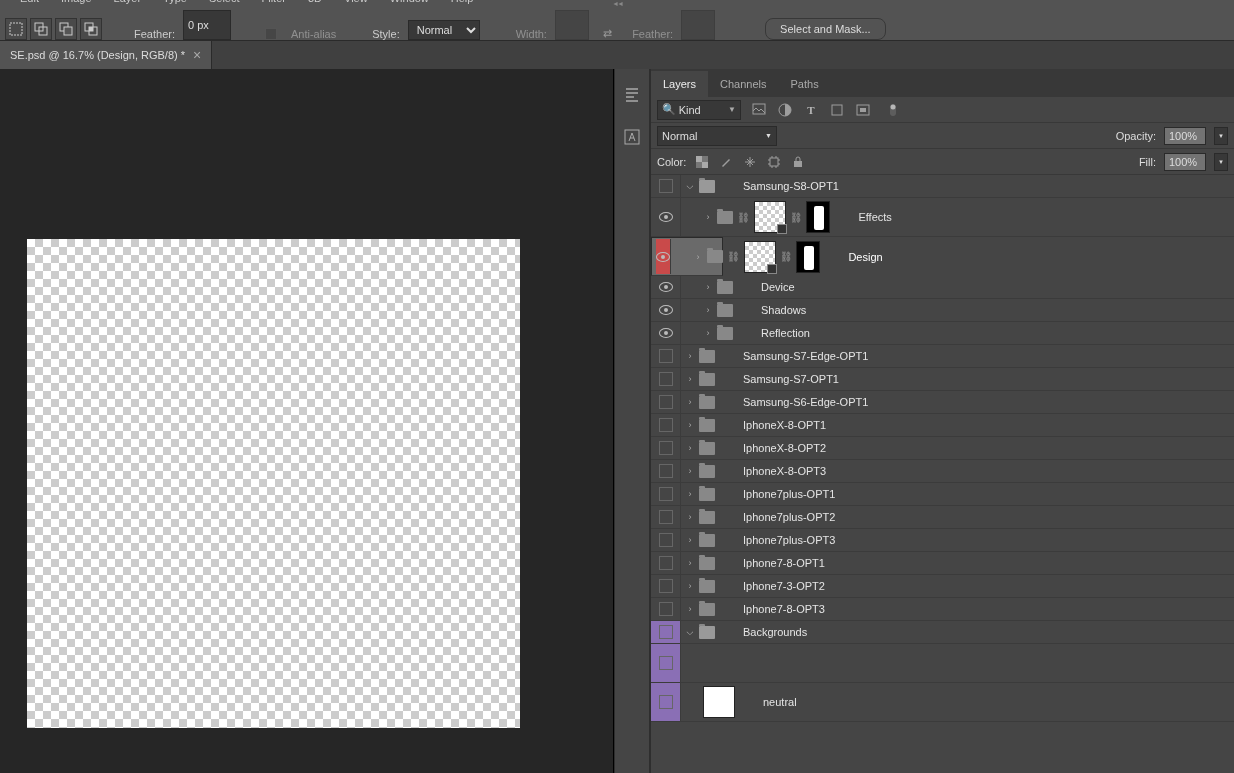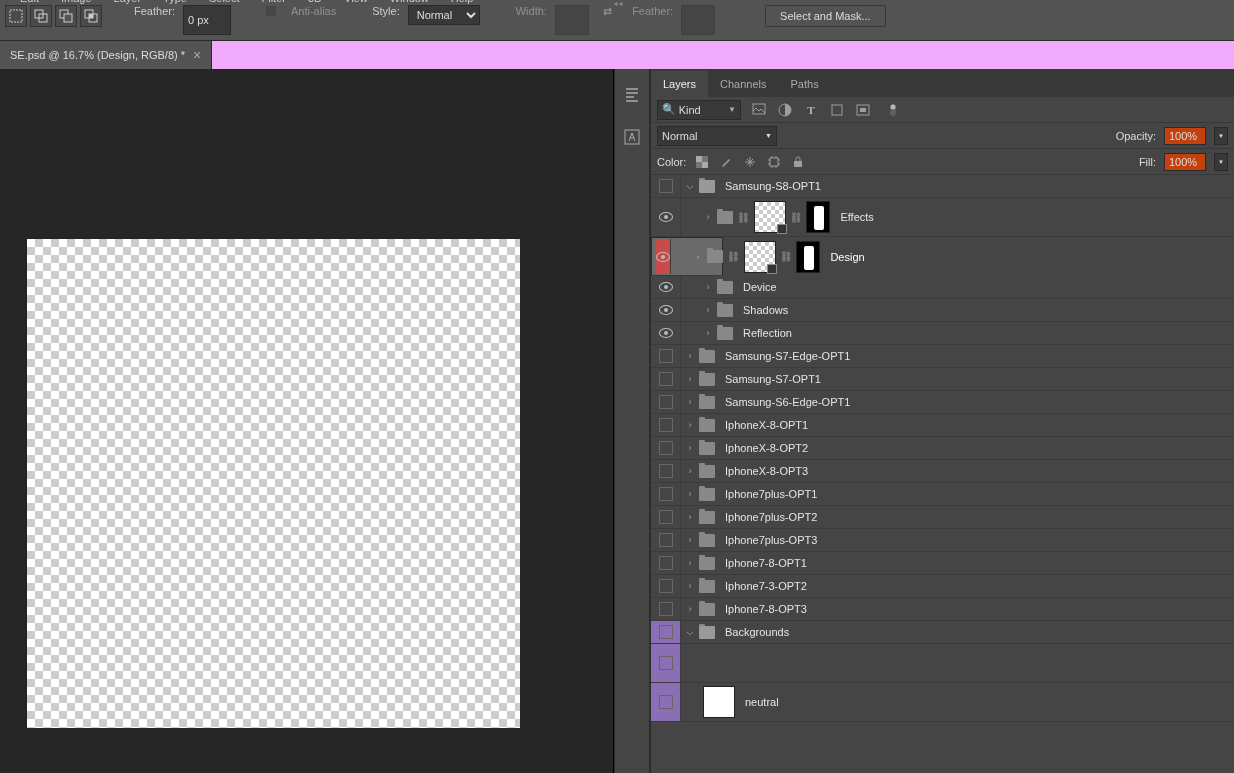--- a/index.html
+++ b/index.html
@@ -1,27 +1,27 @@
 <!DOCTYPE html>
 <html><head>
 <meta charset="utf-8">
 <style>
 *{margin:0;padding:0;box-sizing:border-box;font-family:Tahoma,Arial,sans-serif;font-size:11px;color:#ddd;user-select:none}
 body{background:#535353;width:1234px;height:773px;overflow:hidden;position:relative}
 .menubar{height:5px;background:#535353;display:flex;gap:22px;padding-left:20px;align-items:flex-start}
 .menubar span{color:#ccc;position:relative;top:-8px}
-.options-bar{height:36px;background:#535353;border-bottom:1px solid #2a2a2a;display:flex;align-items:flex-start;padding-left:5px;gap:8px}
+.options-bar{height:36px;background:#535353;border-bottom:1px solid #2a2a2a;display:flex;align-items:flex-end;padding-left:5px;gap:8px}
 .ico-box{width:22px;height:22px;background:#4a4a4a;border:1px solid #333;display:flex;align-items:center;justify-content:center}
 .ico-svg{width:14px;height:14px}
 .lbl{color:#ccc;margin-left:6px}
 .inp{background:#383838;border:1px solid #2a2a2a;color:#ddd;height:18px;padding:14px 4px;width:48px}
 .sel{background:#383838;border:1px solid #2a2a2a;color:#ddd;height:20px;padding:1px 4px;width:72px}
 .chk{width:12px;height:12px;background:#3a3a3a;border:1px solid #555}
-.btn{background:#535353;border:1px solid #383838;padding:4px 14px;color:#ddd;border-radius:2px}
-.tabbar{height:28px;background:#f0abfc;display:flex;align-items:flex-end}
+.btn{background:#535353;border:1px solid #383838;padding:4px 14px;color:#ddd;border-radius:8px}
+.tabbar{height:28px;background:#404040;display:flex;align-items:flex-end}
 .doctab{background:#535353;padding:6px 10px;color:#eee;display:flex;align-items:center;gap:8px;border-right:1px solid #2a2a2a}
 .doctab-x{color:#aaa;font-size:14px}
 .workspace{display:flex;height:704px}
 .canvas-area{flex:1;background:#262626;position:relative;border-right:1px solid #000;overflow:hidden}
 .canvas{position:absolute;left:27px;top:170px;width:493px;height:489px;background:#fff;
   background-image:linear-gradient(45deg,#ccc 25%,transparent 25%),linear-gradient(-45deg,#ccc 25%,transparent 25%),linear-gradient(45deg,transparent 75%,#ccc 75%),linear-gradient(-45deg,transparent 75%,#ccc 75%);
   background-size:16px 16px;background-position:0 0,0 8px,8px -8px,-8px 0}
 .collapse-hint{position:absolute;top:0;left:0;width:100%;height:10px;display:flex;justify-content:center}
 .collapse-hint::after{content:"◄◄";font-size:7px;color:#888;letter-spacing:-2px}
 .midcol{width:36px;background:#454545;border-left:1px solid #2e2e2e;border-right:1px solid #2e2e2e;display:flex;flex-direction:column;align-items:center;padding-top:16px;gap:22px}
@@ -29,21 +29,21 @@
 .panels{width:584px;background:#454545;display:flex;flex-direction:column;border-left:1px solid #2e2e2e}
 .ptabs{height:28px;display:flex;align-items:flex-end;background:#383838}
 .ptab{padding:7px 12px;color:#aaa;background:#383838}
 .ptab.active{background:#454545;color:#eee}
 .filterrow{height:26px;display:flex;align-items:center;gap:10px;padding:2px 6px;border-bottom:1px solid #383838}
 .kind{background:#383838;border:1px solid #2a2a2a;height:20px;width:84px;display:flex;align-items:center;padding:0 4px;justify-content:space-between}
 .kind .drop{font-size:8px;color:#aaa}
 .ficon{width:16px;height:16px;opacity:.75;display:flex;align-items:center;justify-content:center}
 .blendrow,.lockrow{height:26px;display:flex;align-items:center;gap:8px;padding:2px 6px;border-bottom:1px solid #383838}
 .blend{background:#383838;border:1px solid #2a2a2a;height:20px;width:120px;padding:1px 4px;display:flex;align-items:center;justify-content:space-between}
-.pctbox{background:#c2410c;border:1px solid #2a2a2a;height:18px;width:42px;padding:1px 4px;display:flex;align-items:center}
+.pctbox{background:#737373;border:1px solid #2a2a2a;height:18px;width:42px;padding:1px 4px;display:flex;align-items:center}
 .pctarr{width:14px;height:18px;background:#383838;border:1px solid #2a2a2a;display:flex;align-items:center;justify-content:center;font-size:7px}
 .layers{flex:1;overflow-y:auto}
 .layer{height:23px;display:flex;align-items:center;border-bottom:1px solid #3b3b3b;background:#454545}
 .layer.tall{height:39px}
 .layer.sel{background:#5f5f5f}
 .layer.tall.sel{background:#6a6a6a}
 .vis{width:30px;height:100%;display:flex;align-items:center;justify-content:center;border-right:1px solid #3b3b3b}
 .vis.purple{background:#8a6fb5}
 .vis.red{background:#c94a4a}
 .eye{width:14px;height:10px;border:1px solid #bbb;border-radius:60%;position:relative}
@@ -55,21 +55,21 @@
 .fold{width:16px;height:13px;background:#888;border-radius:1px;position:relative}
 .fold::before{content:"";position:absolute;top:-2px;left:0;width:6px;height:2px;background:#888;border-radius:1px 1px 0 0}
 .fold.open{background:#999}
 .thumb{width:32px;height:32px;background:#fff;border:1px solid #222;display:flex;align-items:center;justify-content:center}
 .thumb.trans{background-image:linear-gradient(45deg,#ccc 25%,transparent 25%),linear-gradient(-45deg,#ccc 25%,transparent 25%),linear-gradient(45deg,transparent 75%,#ccc 75%),linear-gradient(-45deg,transparent 75%,#ccc 75%);background-size:8px 8px;background-position:0 0,0 4px,4px -4px,-4px 0;background-color:#fff}
 .thumb.solid-peach{background:#f2d9c8}
 .thumb.solid-white{background:#fff}
 .mask{width:24px;height:32px;background:#000;border:1px solid #222;position:relative}
 .mask::after{content:"";position:absolute;left:7px;top:4px;width:10px;height:24px;background:#fff;border-radius:2px}
 .link{font-size:10px;color:#aaa}
-.lname{color:#e5e5e5;margin-left:6px}
+.lname{color:#e5e5e5;margin-left:24px}
 .smart-ind{position:absolute;right:-1px;bottom:-1px;width:10px;height:10px;background:#333;border:1px solid #888}
 .sel .lname{color:#fff}
 </style>
 </head>
 <body>
 
 <div class="menubar">
   <span>Edit</span>
   <span>Image</span>
   <span>Layer</span>

